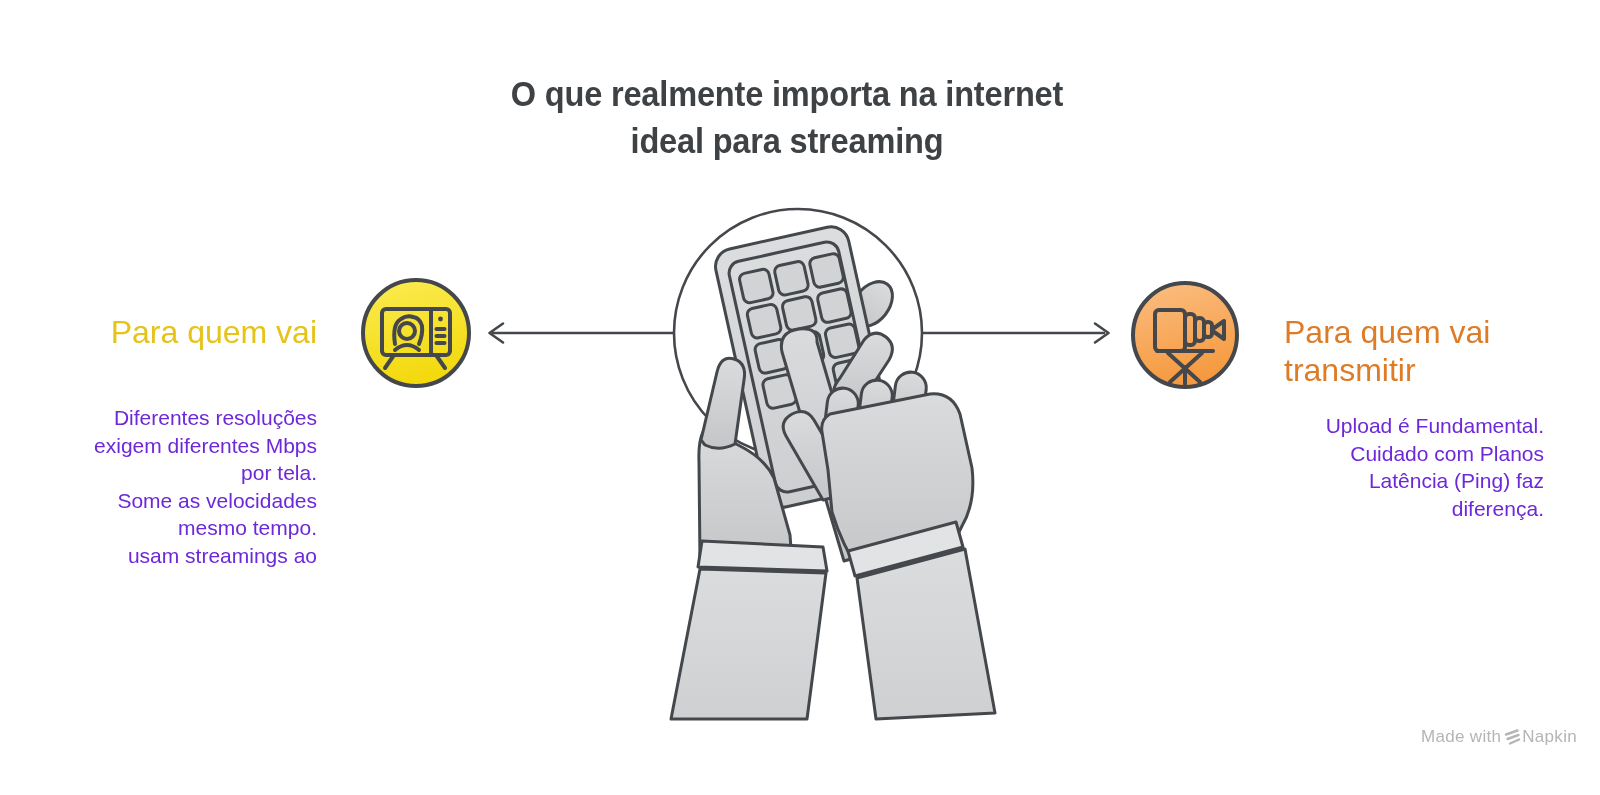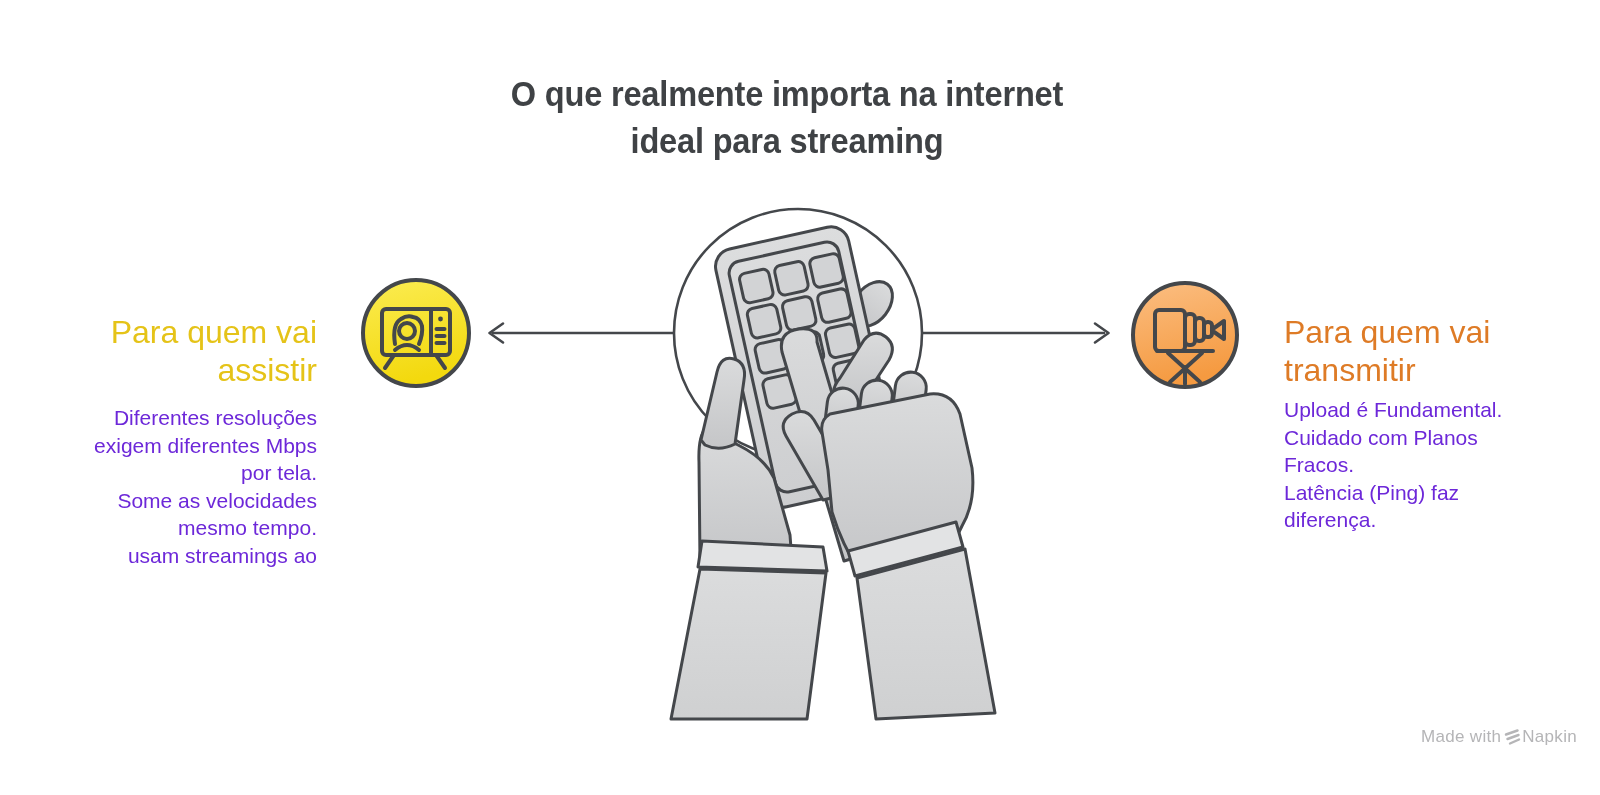--- a/index.html
+++ b/index.html
@@ -14,62 +14,60 @@
     font-size:35px;font-weight:bold;color:#3F4245;line-height:47px;
     transform:scaleX(0.93);transform-origin:50% 0;letter-spacing:-0.2px;
   }
   
   .section-heading{position:absolute;font-size:32px;line-height:38px;font-weight:400;}
   .heading-left{top:313px;left:57px;width:260px;text-align:right;color:#E5C318;}
   .heading-right{top:313px;left:1284px;width:280px;text-align:left;color:#DE7B26;}
   
   .section-body{position:absolute;font-size:21px;line-height:27.6px;color:#6d28d9;}
   .body-left{top:404px;left:40px;width:277px;text-align:right;}
-  .body-right{top:396px;left:1284px;width:260px;text-align:left;}
+  .body-right{top:412px;left:1284px;width:260px;text-align:right;}
   .abs{position:absolute;}
   
   .watermark{
     position:absolute;right:23px;bottom:42px;display:flex;align-items:center;gap:1px;
     font-size:17px;color:#B5B5B7;letter-spacing:0.3px;
   }
   .watermark svg{display:block;}
 </style>
 </head>
 <body>
 
 <div class="canvas">
 
   <div class="title">
     <div>O que realmente importa na internet</div>
     <div>ideal para streaming</div>
   </div>
 
   <div class="section-heading heading-left">
     <div>Para quem vai</div>
-    <div>assistir</div>
   </div>
 
   <div class="section-body body-left">
     <div>Diferentes resoluções</div>
     <div>exigem diferentes Mbps</div>
     <div>por tela.</div>
     <div>Some as velocidades</div>
     <div>mesmo tempo.</div>
     <div>usam streamings ao</div>
   </div>
 
   <div class="section-heading heading-right">
     <div>Para quem vai</div>
     <div>transmitir</div>
   </div>
 
   <div class="section-body body-right">
     <div>Upload é Fundamental.</div>
     <div>Cuidado com Planos</div>
-    <div>Fracos.</div>
     <div>Latência (Ping) faz</div>
     <div>diferença.</div>
   </div>
 
   <svg class="abs" style="left:482px;top:319px;" width="196" height="28" viewBox="0 0 196 28">
     <line x1="191" y1="14" x2="10" y2="14" stroke="#44474B" stroke-width="2.6"></line>
     <path d="M 21 4.5 L 7.5 14 L 21 23.5" fill="none" stroke="#44474B" stroke-width="2.6" stroke-linecap="round" stroke-linejoin="round"></path>
   </svg>
 
   <svg class="abs" style="left:921px;top:319px;" width="196" height="28" viewBox="0 0 196 28">

